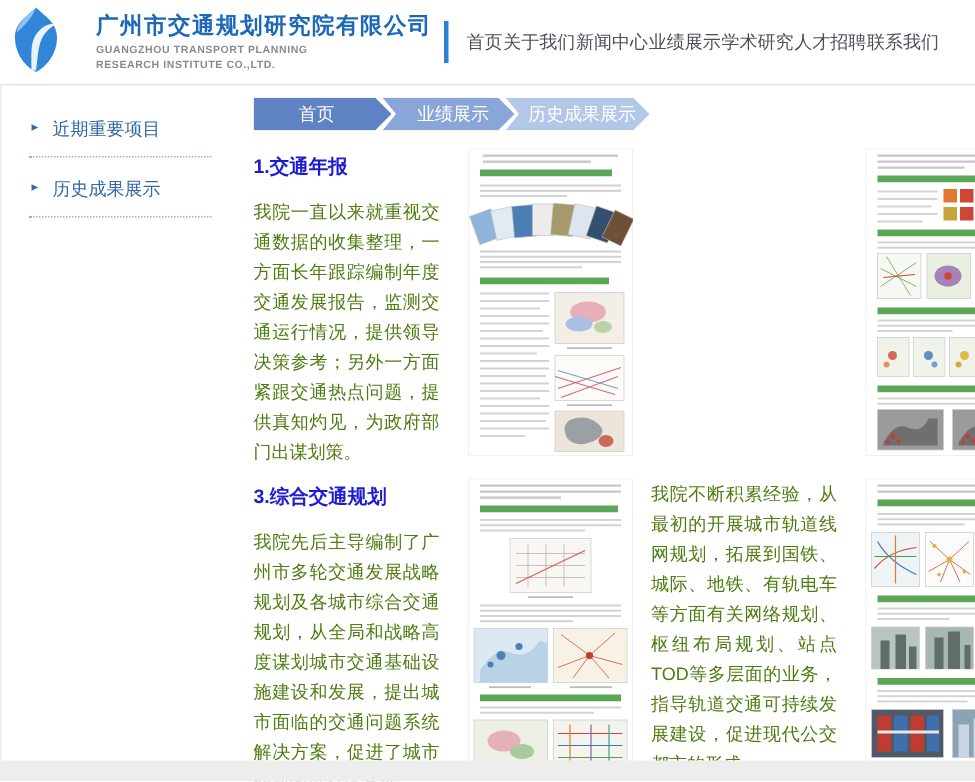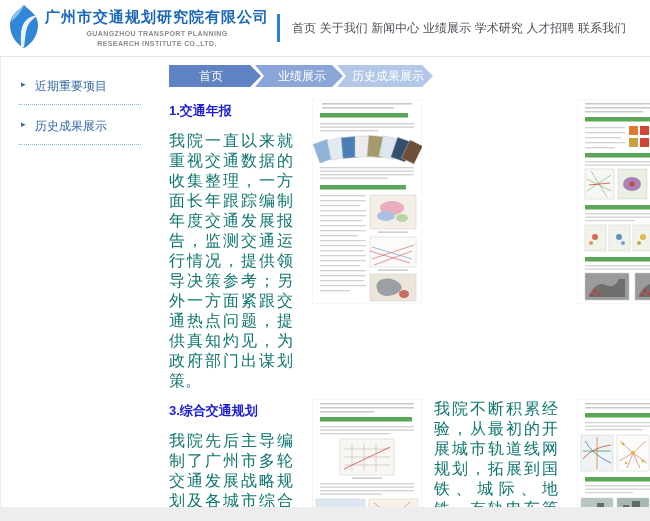--- a/index.html
+++ b/index.html
@@ -2,21 +2,21 @@
 <html><head>
 <meta charset="utf-8">
 <style>
   * { margin:0; padding:0; box-sizing:border-box; }
   body { background:#ffffff; font-family:"Liberation Sans","DejaVu Sans",sans-serif; }
   .page { width:650px; height:521px; position:relative; background:#fff; overflow:hidden; }
 
   
   .header { height:56px; display:flex; align-items:center; padding:0 10px 0 8px; background:#fff; }
   .logo { flex:0 0 auto; }
-  .brand { margin-left:5px;text-align:center; }
+  .brand { margin-left:24px; }
   .brand-zh { font-size:15px; font-weight:bold; color:#1b69b8; letter-spacing:1px; white-space:nowrap; }
   .brand-en { font-size:7px; font-weight:bold; color:#868b91; letter-spacing:.4px; line-height:1.3; margin-top:2px; white-space:nowrap; }
   .blue-tick { width:3px; height:28px; background:#2d7fd8; margin-left:8px; flex:0 0 auto; }
   .nav { display:flex; margin-left:12px; flex:1; justify-content:space-between; padding-right:14px; }
   .nav span { font-size:12px; color:#4b5056; cursor:pointer; white-space:nowrap; }
 
   
   .content { display:flex; border-top:1px solid #e4e4e4; border-left:1px solid #ececec; height:451px; }
   .sidebar { width:156px; flex:0 0 auto; padding-top:8px; }
   .side-item { position:relative; margin:6px 16px 0 18px; padding:7px 2px 9px 16px;
@@ -34,21 +34,21 @@
   .crumb-2 { background:#8aa5d8; width:88px; margin-left:-6px; padding:0 6px 0 12px;
              clip-path:polygon(0 0, calc(100% - 11px) 0, 100% 50%, calc(100% - 11px) 100%, 0 100%, 9px 50%); }
   .crumb-3 { background:#b3c8e8; width:96px; margin-left:-6px; padding:0 6px 0 12px;
              clip-path:polygon(0 0, calc(100% - 11px) 0, 100% 50%, calc(100% - 11px) 100%, 0 100%, 9px 50%); }
 
   
   .sections { display:grid; grid-template-columns:1fr 1fr; column-gap:12px; }
   .section { display:flex; gap:19px; margin-bottom:8px; }
   .sec-text { width:124px; flex:0 0 auto; }
   .sec-title { font-size:13px; font-weight:bold; color:#1c1cd2; margin:3px 0 11px 0; }
-  .sec-body { font-size:16px; line-height:20px; color:#0f766e; text-align:justify; }
+  .sec-body { font-size:12px; line-height:20px; color:#4d7c0f; text-align:justify; }
   .sec-fig { width:110px; flex:0 0 auto; cursor:pointer; }
   .sec-fig svg { display:block; width:110px; }
 
   .footer-strip { position:absolute; left:0; bottom:0; width:650px; height:14px; background:#ededed; }
 </style>
 </head>
 <body>
 
 <div class="page">
 

